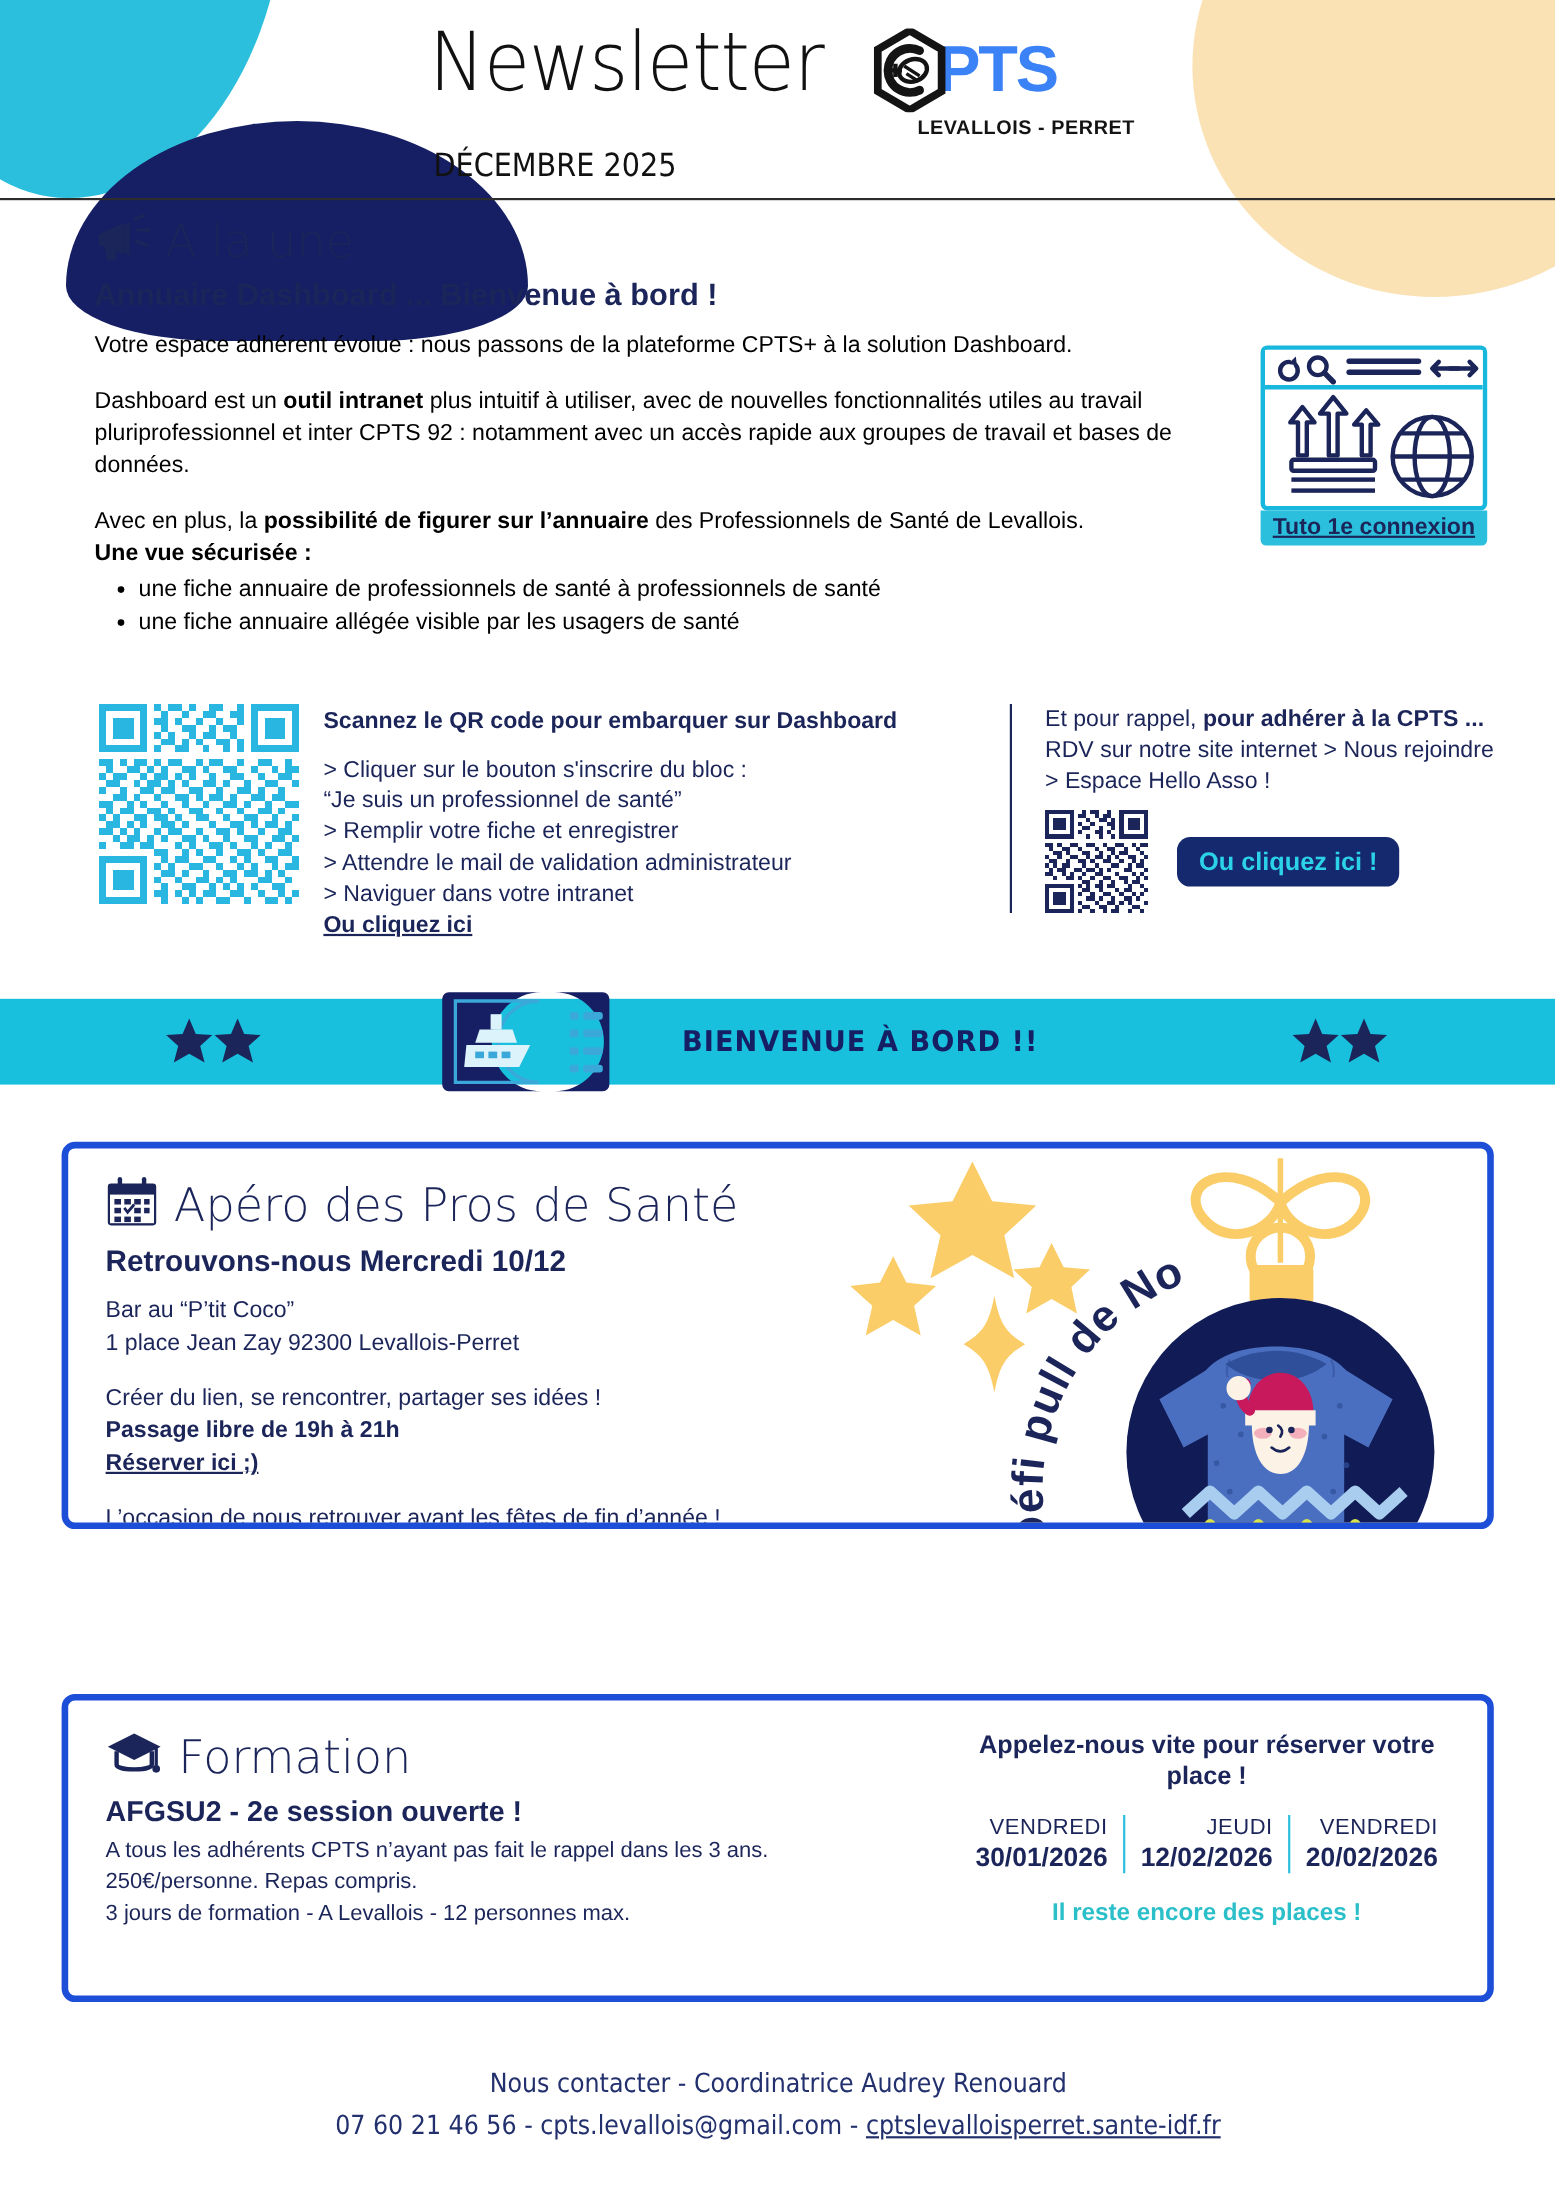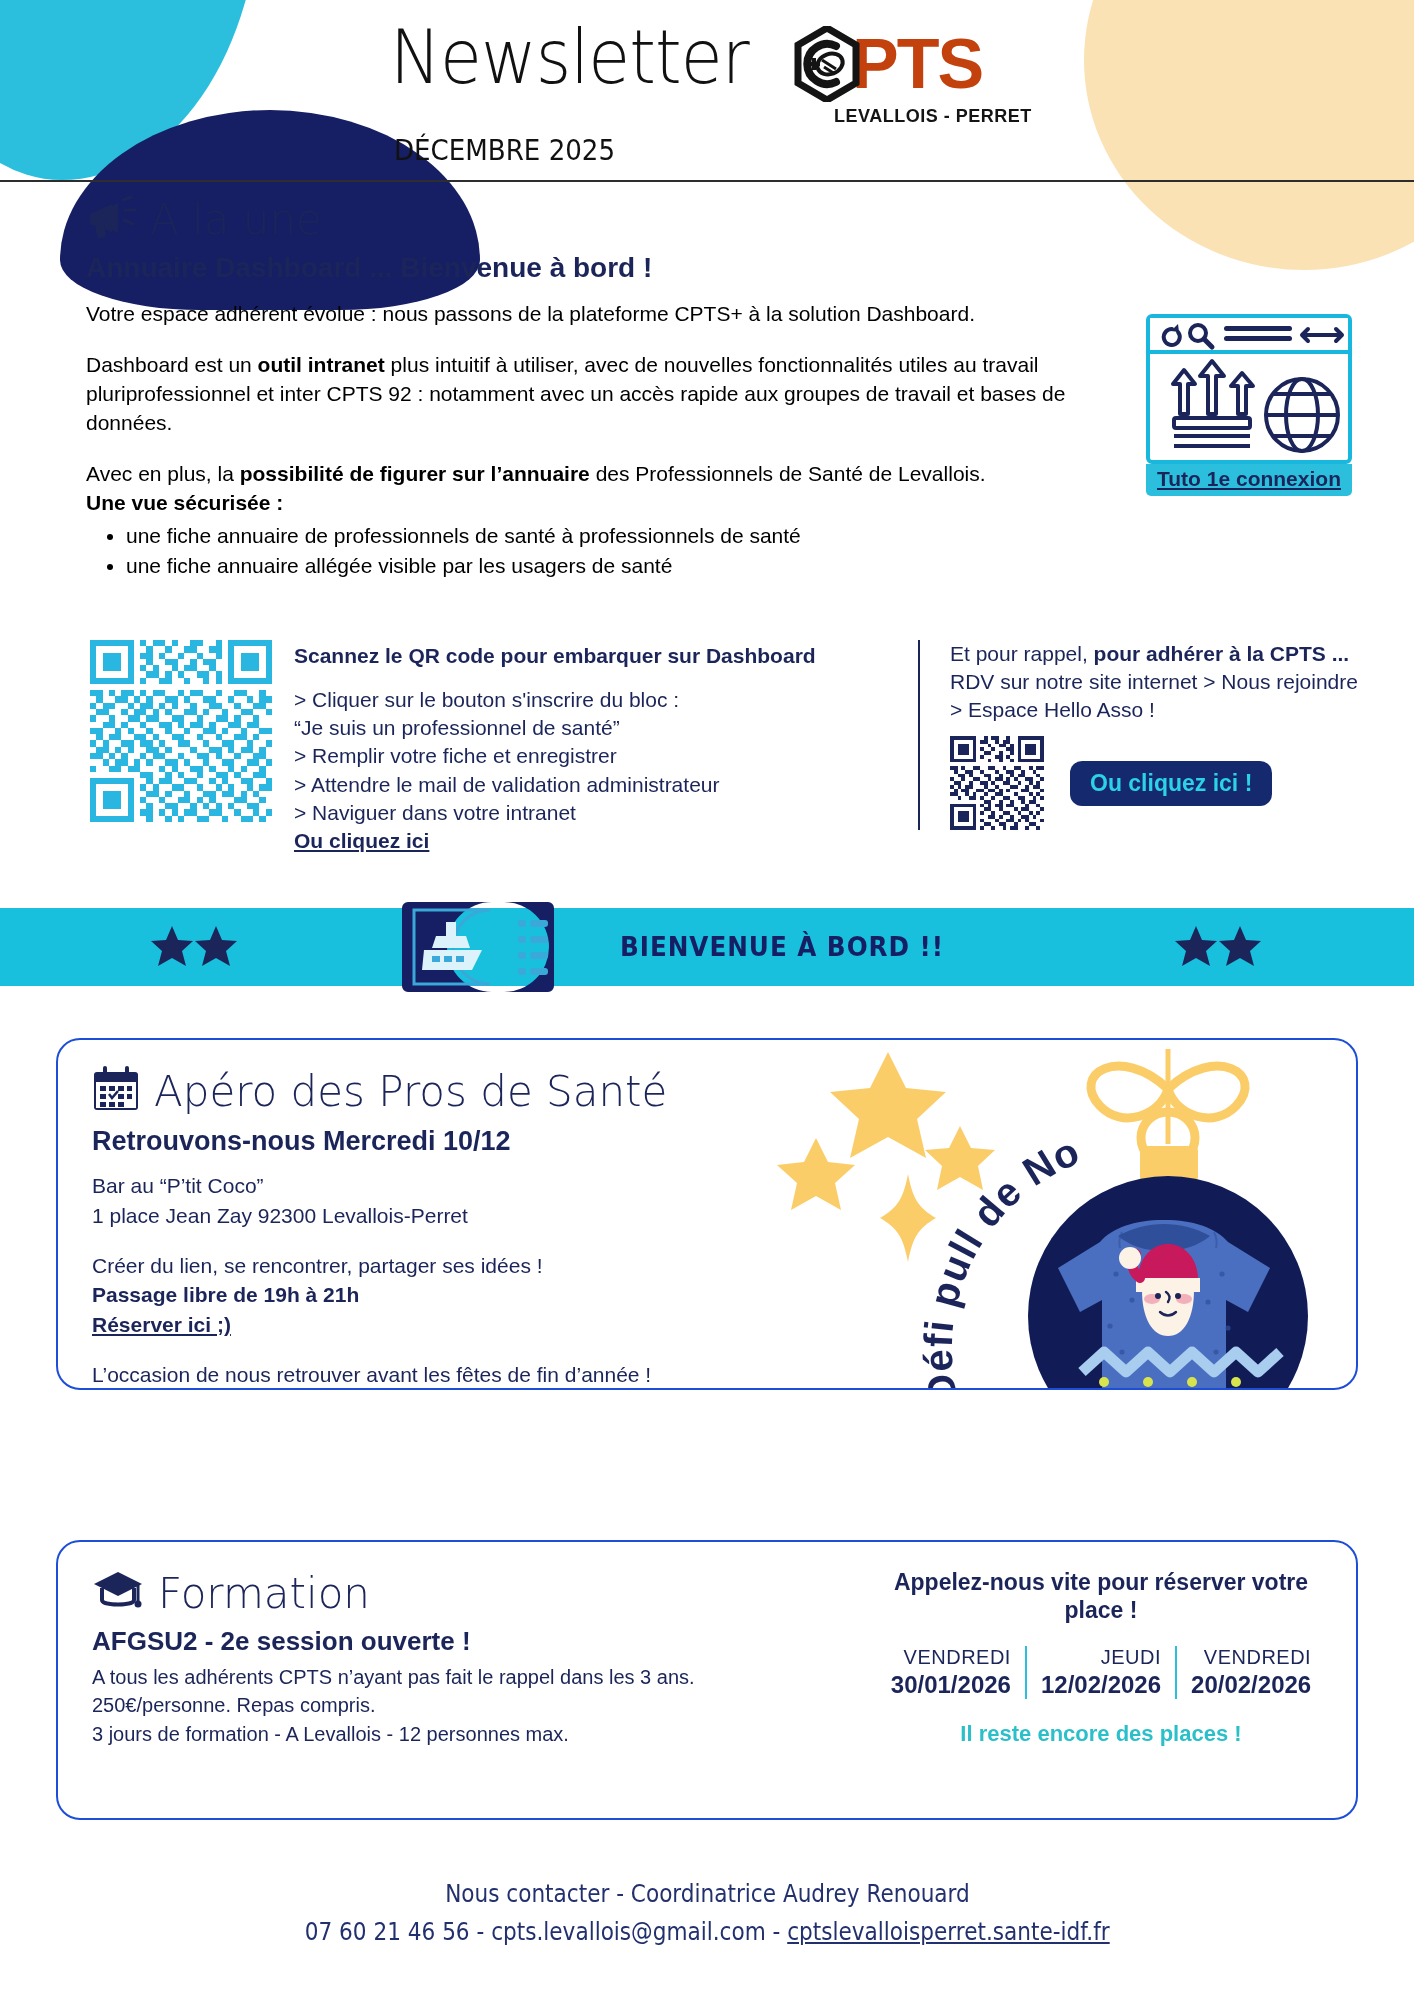--- a/index.html
+++ b/index.html
@@ -51,21 +51,21 @@
     font-size:29px;font-weight:400;color:#111;margin-top:6px;margin-left:4px;
     transform:scaleX(0.9);transform-origin:left center;
   }
   
   .logo{display:flex;flex-direction:column;align-items:flex-start;margin-top:6px;}
   .logo-row{display:flex;align-items:center;}
   .hexmark{position:relative;width:66px;height:76px;}
   .hexmark svg{display:block;}
   .logo-word{
     font-family:"Liberation Sans", sans-serif;
-    font-size:70px;font-weight:700;color:#c2410c;letter-spacing:-2px;line-height:0.8;
+    font-size:59px;font-weight:700;color:#3b82f6;letter-spacing:-2px;line-height:0.8;
     margin-left:-8px;
   }
   .logo-sub{
     font-family:"Liberation Sans", sans-serif;
     font-size:18px;font-weight:700;color:#141414;letter-spacing:0.5px;
     margin-left:40px;margin-top:4px;
   }
 
   
   .section-a{position:absolute;left:0;top:195px;width:1414px;z-index:5;}
@@ -133,21 +133,21 @@
   .banner .btext{
     position:absolute;left:620px;top:24px;
     font-family:"DejaVu Sans", sans-serif;
     font-size:26px;font-weight:700;color:#161f64;letter-spacing:1px;
     transform:scaleX(0.95);transform-origin:left center;
   }
 
   
   .card{
     position:absolute;left:56px;width:1302px;
-    border:2px solid #1d4ed8;border-radius:24px;background:#fff;z-index:5;
+    border:6px solid #1d4ed8;border-radius:12px;background:#fff;z-index:5;
     box-sizing:border-box;overflow:hidden;
   }
   .card-apero{top:1038px;height:352px;}
   .card-form{top:1540px;height:280px;}
 
   .card-pad{padding:26px 34px;}
   .sec-head{display:flex;align-items:center;gap:14px;}
   .sec-title{
     font-family:"DejaVu Sans", sans-serif;
     font-size:42px;font-weight:300;color:#1b2559;

